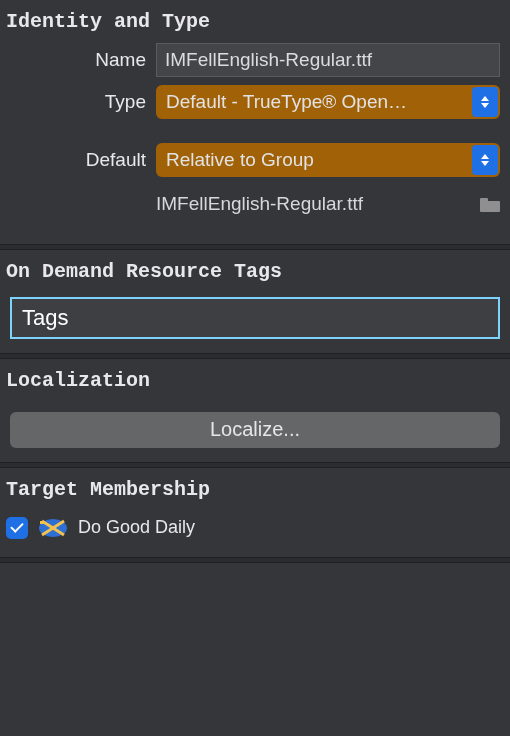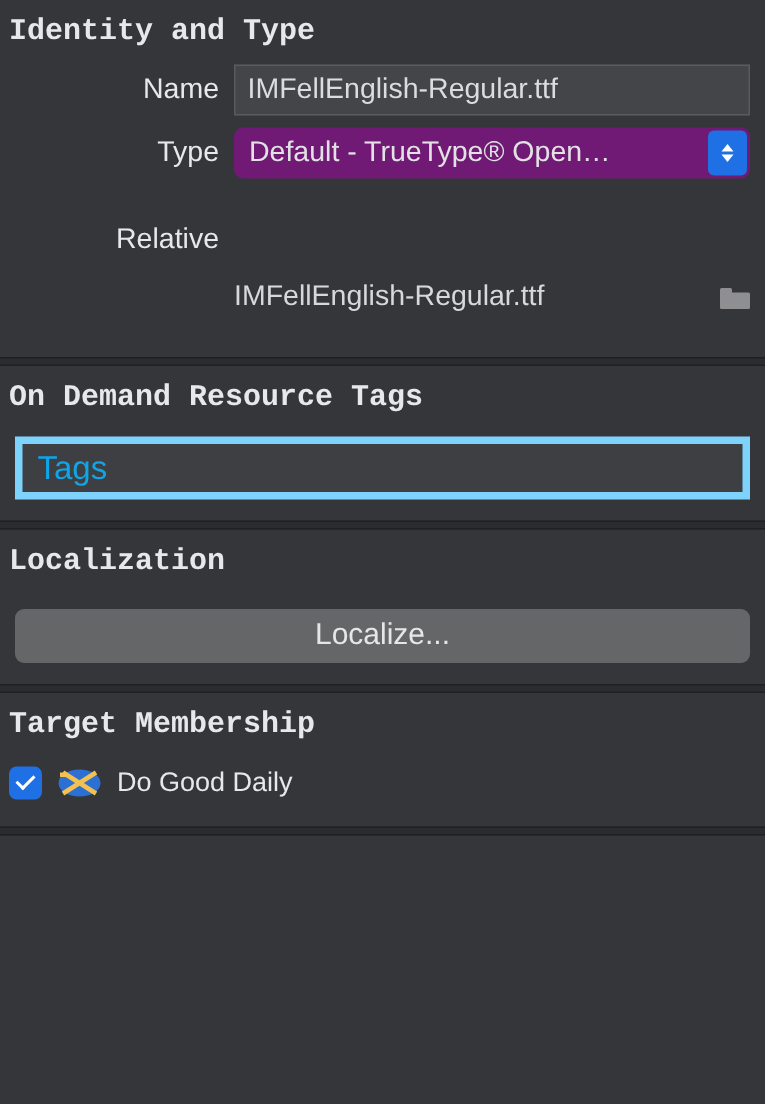--- a/index.html
+++ b/index.html
@@ -57,21 +57,21 @@
     padding: 5px 8px;
     outline: none;
     height: 34px;
   }
   .select-wrap {
     flex: 1;
     position: relative;
   }
   .fake-select {
     width: 100%;
-    background: #701a75;
+    background: #a16207;
     border: none;
     border-radius: 6px;
     color: #e2e2e4;
     font-size: 19px;
     padding: 6px 36px 6px 10px;
     height: 34px;
     display: flex;
     align-items: center;
     overflow: hidden;
     white-space: nowrap;
@@ -118,22 +118,22 @@
     height: 24px;
     margin-left: 14px;
     margin-top: 2px;
     align-self: flex-end;
     position: relative;
     bottom: 2px;
   }
   .tags-input {
     margin: 8px 10px 0 10px;
     background: #3e3f42;
-    border: 5px solid #7dd3fc;
-    color: #0ea5e9;
+    border: 2px solid #7dd3fc;
+    color: #ffffff;
     font-size: 22px;
     padding: 7px 10px;
     height: 42px;
     display: flex;
     align-items: center;
   }
   .localize-btn {
     margin: 14px 10px 0 10px;
     background: #656668;
     border: none;
@@ -199,21 +199,30 @@
           <div class="stepper-arrow up"></div>
           <div class="stepper-arrow down"></div>
         </div>
       </div>
     </div>
   </div>
 
   <div style="height:16px"></div>
 
   <div class="row">
-    <div class="label">Relative</div>
+    <div class="label">Default</div>
+    <div class="value-area">
+      <div class="select-wrap">
+        <div class="fake-select">Relative to Group</div>
+        <div class="select-stepper">
+          <div class="stepper-arrow up"></div>
+          <div class="stepper-arrow down"></div>
+        </div>
+      </div>
+    </div>
   </div>
 
   <div class="row">
     <div class="label"></div>
     <div class="value-area">
       <div class="plain-value">IMFellEnglish-Regular.ttf</div>
       <svg class="folder-icon" viewBox="0 0 20 14">
         <rect x="0" y="3" width="20" height="11" rx="1" fill="#8f8f92"></rect>
         <rect x="0" y="0" width="8" height="5" rx="1" fill="#8f8f92"></rect>
       </svg>

